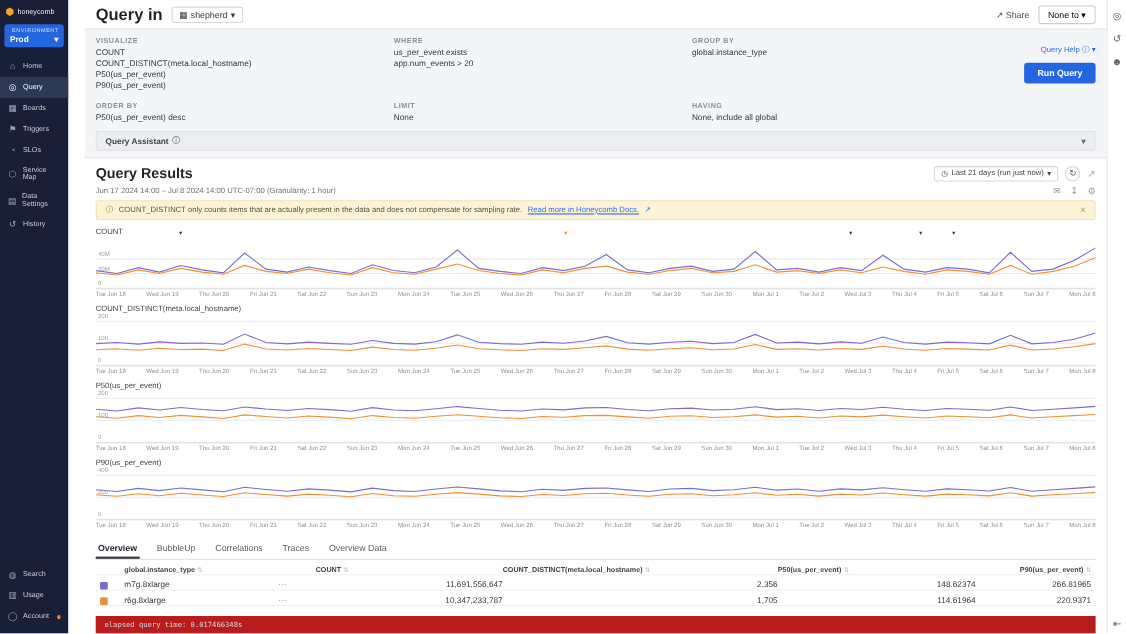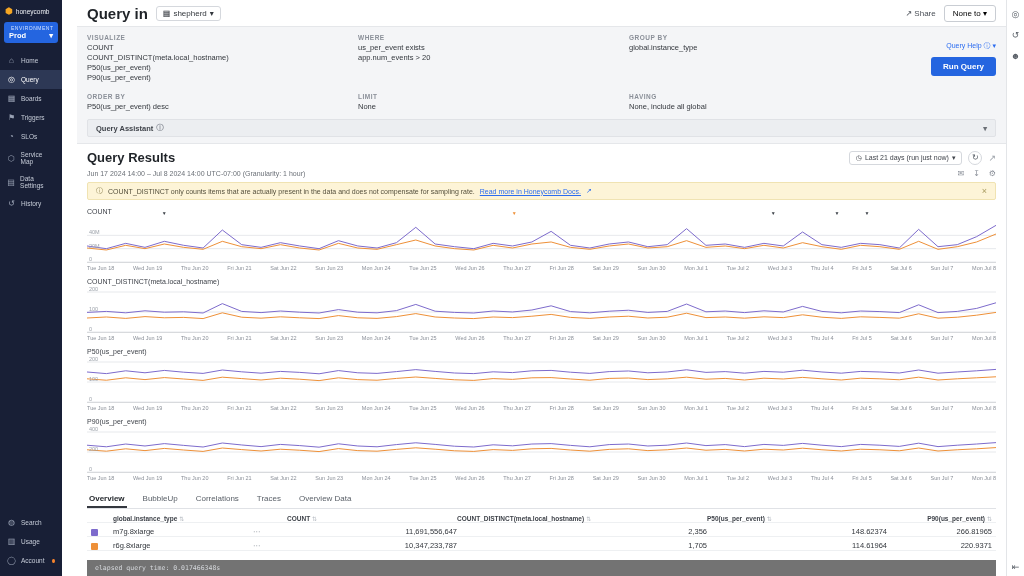--- a/index.html
+++ b/index.html
@@ -81,21 +81,21 @@
   .col-swatch { width:22px; display:flex; align-items:center; }
   .swatch { width:7px; height:7px; border-radius:1px; }
   .col-name { width:140px; }
   .col-menu { width:34px; color:#9aa0a8; cursor:pointer; }
   .col-count { width:170px; text-align:right; }
   .col-distinct { width:250px; text-align:right; }
   .col-p50 { width:180px; text-align:right; }
   .col-p90 { flex:1; text-align:right; }
   .thead .col-count, .thead .col-distinct, .thead .col-p50 { text-align:left; }
 
-  .status-bar { margin-top:auto; background:#737373; color:#d6d9dd; font-family:"DejaVu Sans Mono", monospace; font-size:6.5px; padding:4px 8px; flex-shrink:0; }
+  .status-bar { margin-top:auto; background:#b91c1c; color:#d6d9dd; font-family:"DejaVu Sans Mono", monospace; font-size:6.5px; padding:4px 8px; flex-shrink:0; }
 
   
   .rightbar { width:18px; border-left:1px solid #e3e5e8; display:flex; flex-direction:column; align-items:center; padding:10px 0 4px; gap:12px; flex-shrink:0; background:#fff; }
   .rightbar .ric { font-size:9px; color:#5a6068; cursor:pointer; line-height:1; }
   .rightbar .collapse { margin-top:auto; }
 </style>
 </head>
 <body>
 
 <div class="app">

